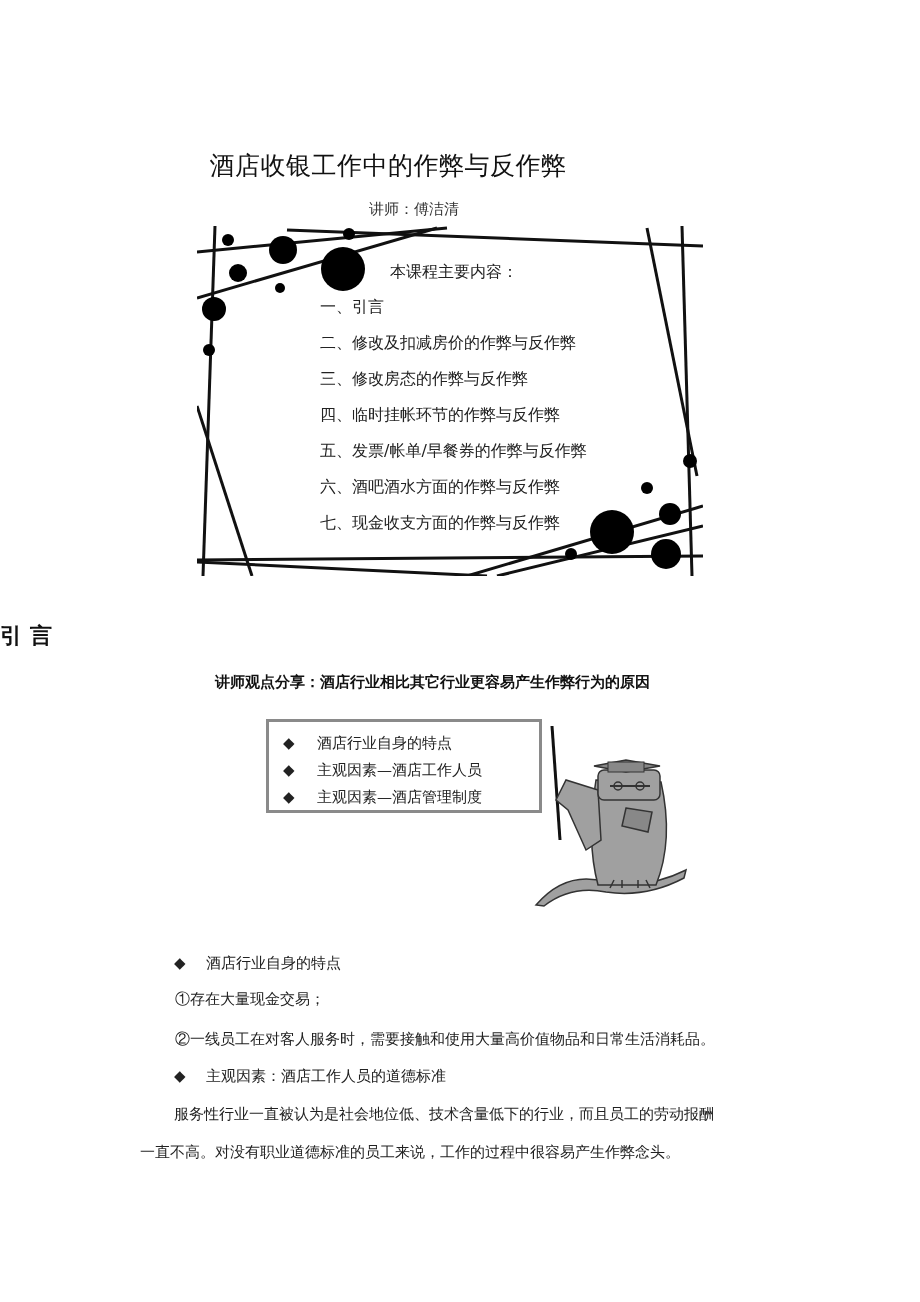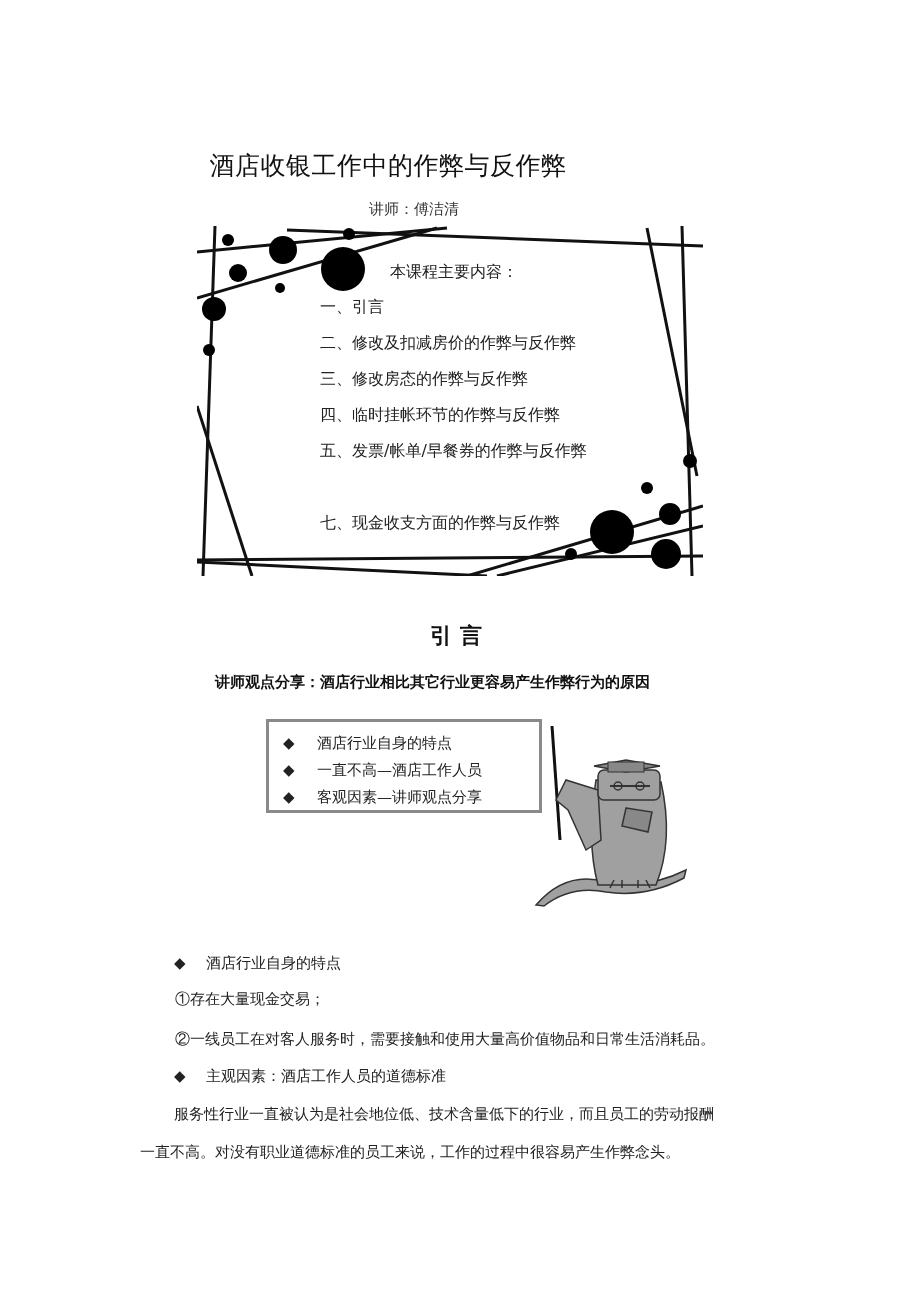--- a/index.html
+++ b/index.html
@@ -6,21 +6,21 @@
   body { width: 920px; height: 1302px; position: relative; overflow: hidden;
          font-family: "DejaVu Serif", "Liberation Serif", serif; color: #111; }
   .abs { position: absolute; }
   .title { top: 132px; left: 0; width: 776px; text-align: center; font-size: 25px;
            font-family: "DejaVu Sans", "Liberation Sans", sans-serif; font-weight: normal; letter-spacing: 0.5px; }
   .lecturer { top: 200px; left: 0; width: 828px; text-align: center; font-size: 15px; color: #333; }
   .slide { top: 226px; left: 197px; width: 506px; height: 350px; }
   .slide svg { position: absolute; left: 0; top: 0; }
   .slide-heading { left: 185px; top: 36px; font-size: 16px; font-family: "DejaVu Sans", "Liberation Sans", sans-serif; color: #222; margin-left: 8px; }
   .slide-item { left: 123px; font-size: 16px; font-family: "DejaVu Sans", "Liberation Sans", sans-serif; color: #222; white-space: nowrap; }
-  .section-title { top: 603px; left: 0; width: 920px; text-align: center; font-size: 22px;
+  .section-title { top: 603px; left: 0; width: 920px; text-align: left; font-size: 22px;
                    font-family: "DejaVu Sans", "Liberation Sans", sans-serif; letter-spacing: 8px; }
   .viewpoint { top: 673px; left: 175px; font-size: 15px; font-weight: bold;
                font-family: "DejaVu Sans", "Liberation Sans", sans-serif; margin-left: 40px; }
   .box { top: 719px; left: 266px; width: 276px; height: 94px; border: 3px solid #8a8a8a; background: #fff; box-sizing: border-box; }
   .box-item { position: absolute; left: 14px; font-size: 15px; color: #222; white-space: nowrap; }
   .box-item .dia { display: inline-block; width: 34px; }
   .owl { top: 720px; left: 526px; width: 170px; height: 190px; }
   .para { font-size: 15px; white-space: nowrap; color: #222; }
   .bullet .dia { display: inline-block; width: 32px; }
 </style>
@@ -61,35 +61,36 @@
       <circle cx="469" cy="328" r="15"></circle>
       <circle cx="374" cy="328" r="6"></circle>
     </g>
   </svg>
   <div class="abs slide-heading">本课程主要内容：</div>
   <div class="abs slide-item" style="top:71px">一、引言</div>
   <div class="abs slide-item" style="top:107px">二、修改及扣减房价的作弊与反作弊</div>
   <div class="abs slide-item" style="top:143px">三、修改房态的作弊与反作弊</div>
   <div class="abs slide-item" style="top:215px">五、发票/帐单/早餐券的作弊与反作弊</div>
   <div class="abs slide-item" style="top:179px">四、临时挂帐环节的作弊与反作弊</div>
+  <div class="abs slide-item" style="top:251px">六、酒吧酒水方面的作弊与反作弊</div>
   <div class="abs slide-item" style="top:287px">七、现金收支方面的作弊与反作弊</div>
 </div>
 
 <h2 class="abs section-title">引言</h2>
 <div class="abs viewpoint">讲师观点分享：酒店行业相比其它行业更容易产生作弊行为的原因</div>
 
 <div class="abs box">
   <div class="box-item" style="top:12px">
     <span class="dia">◆</span><span>酒店行业自身的特点</span>
   </div>
   <div class="box-item" style="top:39px">
-    <span class="dia">◆</span><span>一直不高—酒店工作人员</span>
+    <span class="dia">◆</span><span>主观因素—酒店工作人员</span>
   </div>
   <div class="box-item" style="top:66px">
-    <span class="dia">◆</span><span>客观因素—讲师观点分享</span>
+    <span class="dia">◆</span><span>主观因素—酒店管理制度</span>
   </div>
 </div>
 
 <div class="abs owl">
   <svg width="170" height="190" viewBox="0 0 170 190">
     <line x1="26" y1="6" x2="34" y2="120" stroke="#111" stroke-width="3"></line>
     <path d="M10 185 Q40 150 80 162 Q120 170 160 150 L158 158 Q120 178 80 172 Q45 165 18 186 Z" fill="#a0a0a0" stroke="#333" stroke-width="1.5"></path>
     <path d="M70 60 Q60 120 72 165 L130 165 Q148 120 135 62 Z" fill="#a0a0a0" stroke="#333" stroke-width="1.5"></path>
     <path d="M72 70 L40 60 L30 80 L42 90 L60 130 L75 120 Z" fill="#a0a0a0" stroke="#333" stroke-width="1.5"></path>
     <rect x="72" y="50" width="62" height="30" rx="6" fill="#a0a0a0" stroke="#333" stroke-width="1.5"></rect>

